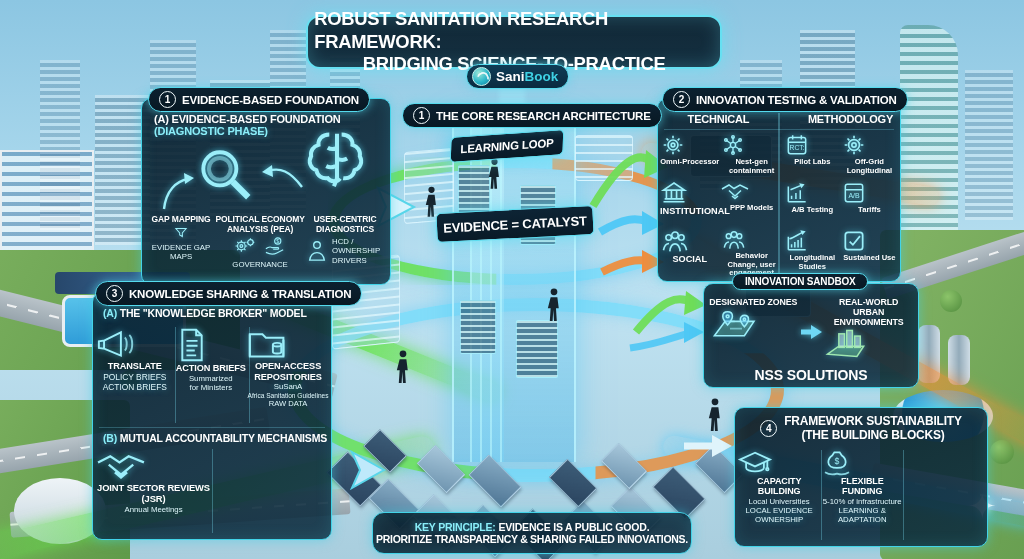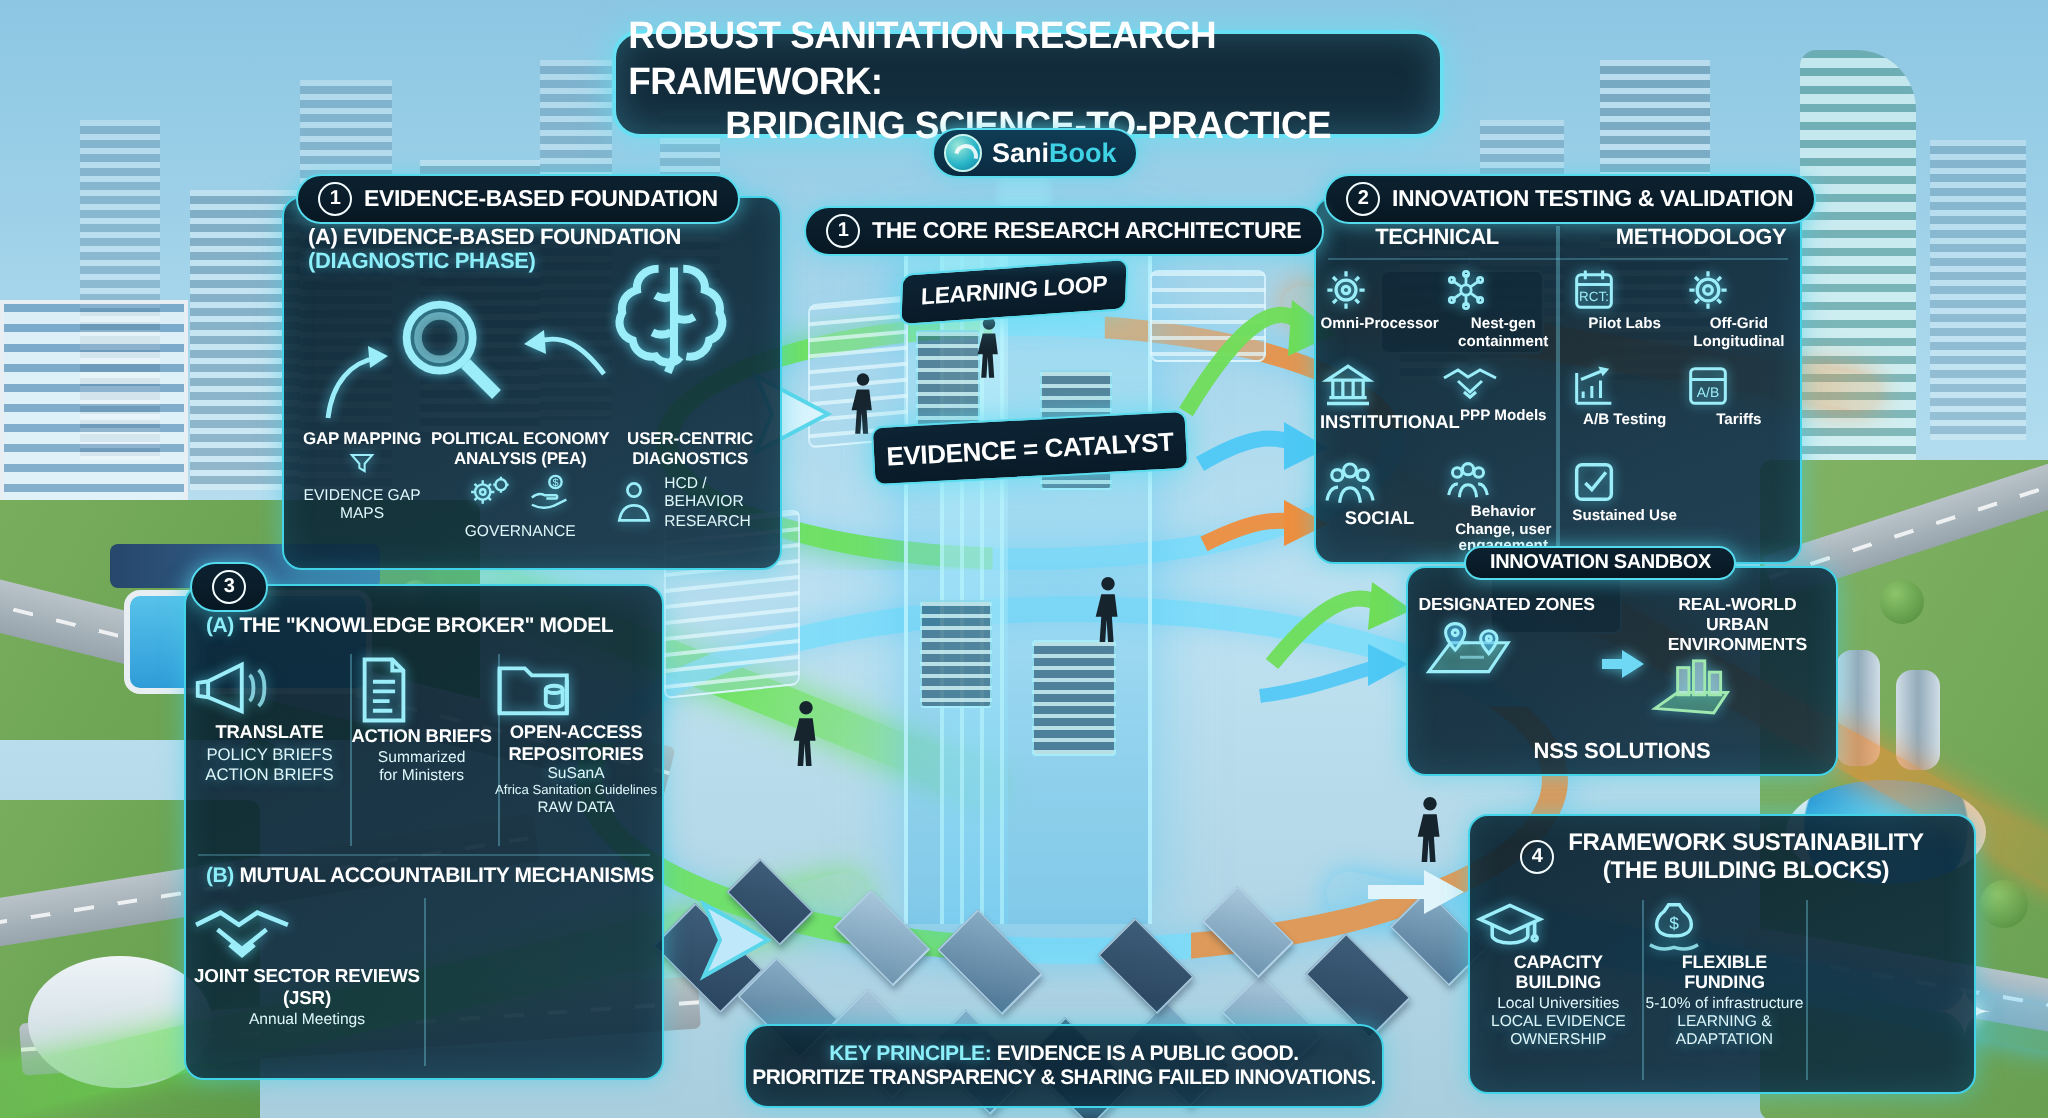--- a/index.html
+++ b/index.html
@@ -275,21 +275,21 @@
       </div>
       <div>
         <div class="colttl">USER-CENTRIC DIAGNOSTICS</div>
         <div style="display:flex;align-items:center;justify-content:center;gap:4px;margin-top:2px;">
           <span class="nicon">
               <svg width="22" height="24" viewBox="0 0 24 26" fill="none" stroke="currentColor" stroke-width="1.5">
                 <circle cx="12" cy="6.5" r="3.6"></circle>
                 <path d="M4 23c1-5.6 3.8-8.2 8-8.2s7 2.6 8 8.2z"></path>
               </svg>
             </span>
-          <div class="colsub" style="text-align:left;line-height:1.25;">HCD / BEHAVIOR RESEARCH</div>
+          <div class="colsub" style="text-align:left;line-height:1.25;">HCD / OWNERSHIP DRIVERS</div>
         </div>
       </div>
     </div>
   </div>
 
   <div class="pill" style="left:402px;top:103px;z-index:45;">
     <span class="badge">1</span>
     <span>THE CORE RESEARCH ARCHITECTURE</span>
   </div>
   <div class="sign" style="left:450px;top:133px;width:112px;height:24px;font-size:11.5px;transform:rotate(-4deg) skewX(-6deg);">
@@ -391,20 +391,29 @@
       <div>
         <span class="nicon"><svg width="28" height="24" viewBox="0 0 26 22" fill="none" stroke="currentColor" stroke-width="1.4">
               <circle cx="8" cy="7.5" r="2.2"></circle>
               <circle cx="13" cy="6" r="2.6"></circle>
               <circle cx="18" cy="7.5" r="2.2"></circle>
               <path d="M4 18c.7-3.6 2.4-5.2 4.3-5.2M22 18c-.7-3.6-2.4-5.2-4.3-5.2M9 19c.4-4 2-5.8 4-5.8s3.6 1.8 4 5.8"></path>
             </svg></span>
         <div class="cellttl">Behavior Change, user engagement</div>
       </div>
       <div>
+        <span class="nicon"><svg width="26" height="26" viewBox="0 0 24 24" fill="none" stroke="currentColor" stroke-width="1.4">
+              <path d="M4 20V8M4 20h16"></path>
+              <path d="M7 18v-3M10 18v-5M13 18v-7M16 18v-9"></path>
+              <path d="M5 10c4-1 8-4 12-6"></path>
+              <polygon points="15,2 20,3 17,6.5" fill="currentColor" stroke="none"></polygon>
+            </svg></span>
+        <div class="cellttl">Longitudinal Studies</div>
+      </div>
+      <div>
         <span class="nicon"><svg width="26" height="26" viewBox="0 0 24 24" fill="none" stroke="currentColor" stroke-width="1.6">
               <rect x="4" y="4" width="16" height="16" rx="2.5"></rect>
               <path d="M8 12.5l3 3 6.5-8"></path>
             </svg></span>
         <div class="cellttl">Sustained Use</div>
       </div>
     </div>
   </div>
 
   <div class="panel" style="left:703px;top:283px;width:214px;height:103px;">
@@ -432,26 +441,27 @@
       <div>
         <div class="colttl" style="font-size:8.8px;">REAL-WORLD URBAN ENVIRONMENTS</div>
         <span class="nicon" style="color:#9fe8b0;"><svg width="52" height="34" viewBox="0 0 46 30" fill="none" stroke="currentColor" stroke-width="1.3">
               <path d="M4 24l10-7h22l-6 9z" fill="rgba(120,210,130,.3)"></path>
               <rect x="14" y="6" width="5" height="12" fill="rgba(200,230,240,.5)"></rect>
               <rect x="21" y="3" width="5" height="15" fill="rgba(200,230,240,.5)"></rect>
               <rect x="28" y="8" width="5" height="10" fill="rgba(200,230,240,.5)"></rect>
             </svg></span>
       </div>
     </div>
-    <div class="abs colttl" style="left:0;right:0;bottom:4px;text-align:center;font-size:11px;">NSS SOLUTIONS</div>
+    <div class="abs colttl" style="left:0;right:0;bottom:4px;text-align:center;font-size:14px;">NSS SOLUTIONS</div>
   </div>
 
   <div class="panel" style="left:92px;top:292px;width:238px;height:246px;">
     <div class="pill" style="left:2px;">
       <span class="badge">3</span>
+      <span>KNOWLEDGE SHARING &amp; TRANSLATION</span>
     </div>
     <div class="abs hdr-sub" style="left:10px;top:14px;font-size:10.5px;">
       <span class="cyan">(A)</span>
       <span class="wt">THE "KNOWLEDGE BROKER" MODEL</span>
     </div>
     <div class="vline" style="left:82px;top:34px;width:1px;height:96px;"></div>
     <div class="vline" style="left:156px;top:34px;width:1px;height:96px;"></div>
     <div class="abs" style="left:2px;top:34px;width:234px;display:grid;grid-template-columns:34% 31% 35%;text-align:center;">
       <div>
         <span class="nicon"><svg width="44" height="34" viewBox="0 0 34 26" fill="none" stroke="currentColor" stroke-width="1.5">

